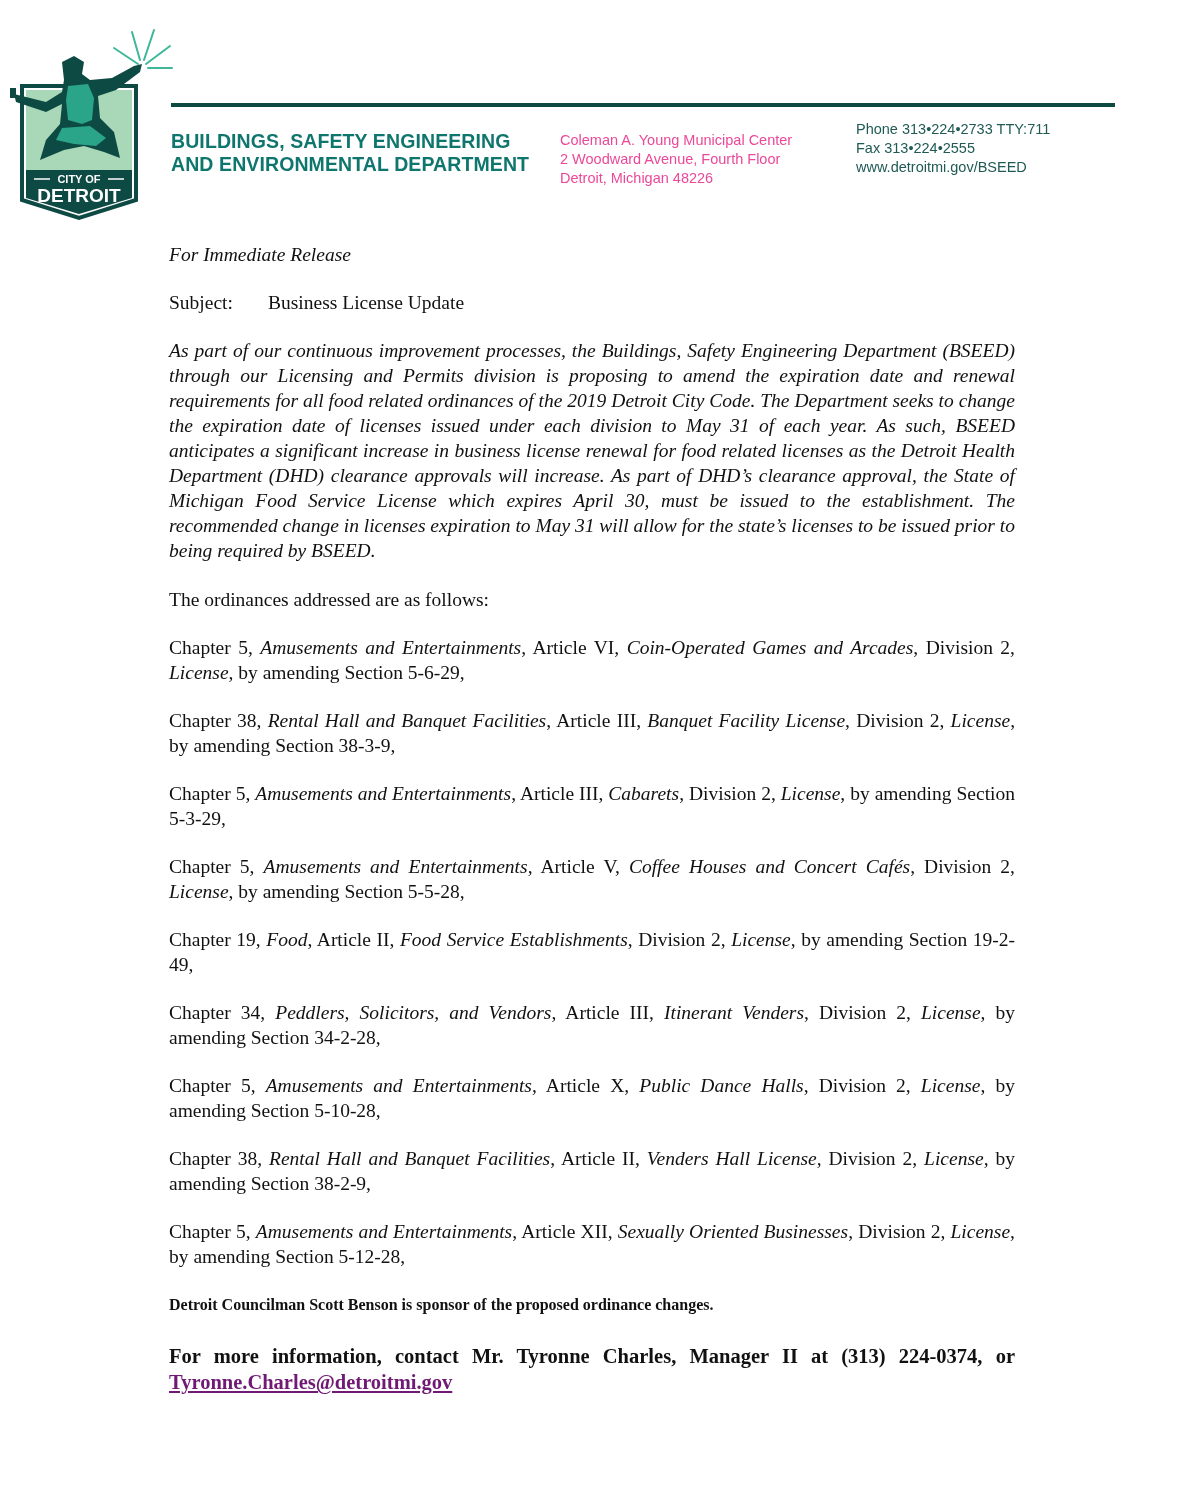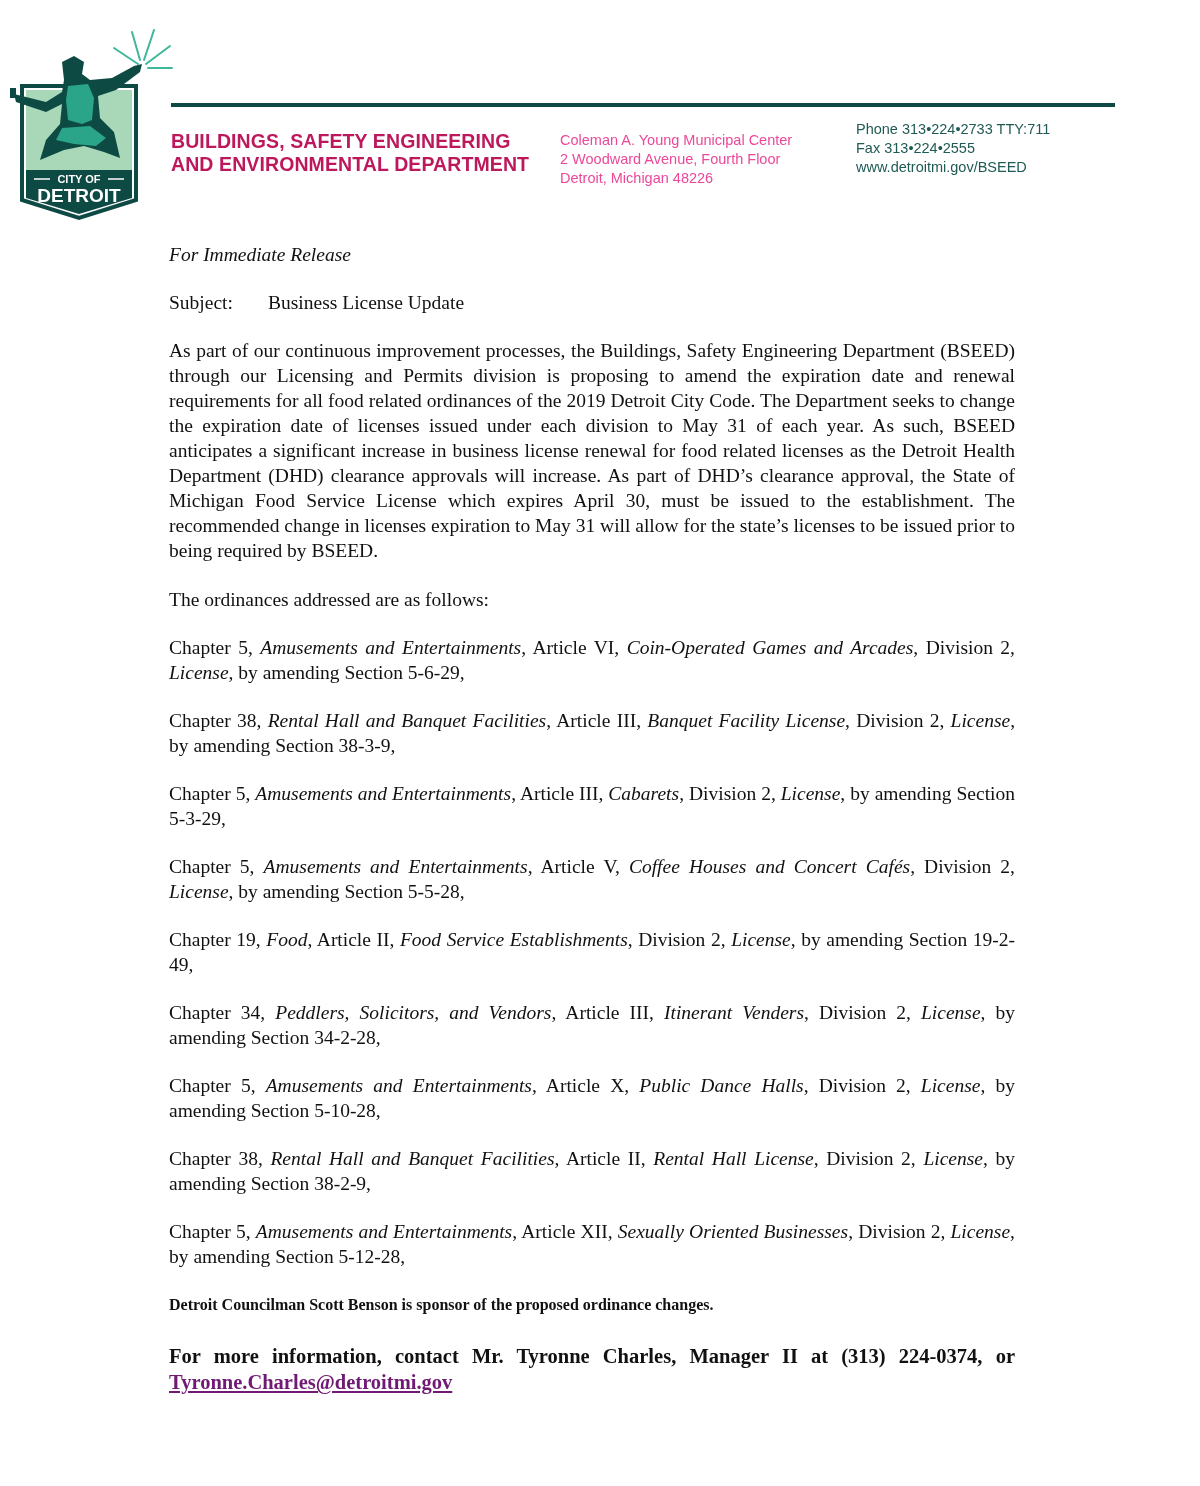--- a/index.html
+++ b/index.html
@@ -3,35 +3,35 @@
 <meta charset="utf-8">
 <style>
   html, body { margin: 0; padding: 0; background: #ffffff; }
   body { width: 1200px; height: 1486px; position: relative; overflow: hidden; }
 
   .logo { position: absolute; left: 4px; top: 28px; width: 172px; height: 194px; }
 
   .header-rule { position: absolute; left: 171px; top: 103px; width: 944px; height: 4px; background: #0e4a44; }
 
   .dept-name { position: absolute; left: 171px; top: 130px; font-family: "Liberation Sans", sans-serif;
-    font-weight: bold; font-size: 19.5px; line-height: 23px; color: #be185d; letter-spacing: 0.1px; }
+    font-weight: bold; font-size: 19.5px; line-height: 23px; color: #0f766e; letter-spacing: 0.1px; }
 
   .addr { position: absolute; left: 560px; top: 131px; font-family: "Liberation Sans", sans-serif;
     font-size: 14.5px; line-height: 19px; color: #ec4899; }
   .contact { position: absolute; left: 856px; top: 120px; font-family: "Liberation Sans", sans-serif;
     font-size: 14.5px; line-height: 19px; color: #1f5a54; }
 
   .doc { position: absolute; left: 157px; top: 230px; width: 870px;
     font-family: "Liberation Serif", serif; font-size: 19.5px; line-height: 25px; color: #111; }
   .doc p { margin: 12px; }
   .release { font-style: italic; margin-bottom: 23px !important; }
   .subject { font-weight: normal; margin-bottom: 23px !important; }
   .subject .lbl { display: inline-block; width: 99px; }
   .justify { text-align: justify; text-align-last: left; }
-  .intro { margin-bottom: 24px !important; }
+  .intro { margin-bottom: 24px !important; font-style: italic; }
   .lead { margin-bottom: 23px !important; }
   .ord { margin-bottom: 23px !important; text-align: justify; text-align-last: left; }
   .ord i { font-style: italic; }
   .sponsor { font-weight: bold; margin-top: 2px !important; margin-bottom: 26px !important; font-size: 16px; }
   .moreinfo { font-weight: bold; font-size: 20.5px; line-height: 26px; text-align: justify; text-align-last: left; }
   .email { color: #701a75; text-decoration: underline; }
 </style>
 </head>
 <body>
 
@@ -88,19 +88,19 @@
   <p class="lead">The ordinances addressed are as follows:</p>
 
   <div id="ordinance-list">
     <p class="ord"><span>Chapter 5, </span><i>Amusements and Entertainments</i><span>, Article VI, </span><i>Coin-Operated Games and Arcades</i><span>, Division 2, </span><i>License</i><span>, by amending Section 5-6-29,</span></p>
     <p class="ord"><span>Chapter 38, </span><i>Rental Hall and Banquet Facilities</i><span>, Article III, </span><i>Banquet Facility License</i><span>, Division 2, </span><i>License</i><span>, by amending Section 38-3-9,</span></p>
     <p class="ord"><span>Chapter 5, </span><i>Amusements and Entertainments</i><span>, Article III, </span><i>Cabarets</i><span>, Division 2, </span><i>License</i><span>, by amending Section 5-3-29,</span></p>
     <p class="ord"><span>Chapter 5, </span><i>Amusements and Entertainments</i><span>, Article V, </span><i>Coffee Houses and Concert Cafés</i><span>, Division 2, </span><i>License</i><span>, by amending Section 5-5-28,</span></p>
     <p class="ord"><span>Chapter 19, </span><i>Food</i><span>, Article II, </span><i>Food Service Establishments</i><span>, Division 2, </span><i>License</i><span>, by amending Section 19-2-49,</span></p>
     <p class="ord"><span>Chapter 34, </span><i>Peddlers, Solicitors, and Vendors</i><span>, Article III, </span><i>Itinerant Venders</i><span>, Division 2, </span><i>License</i><span>, by amending Section 34-2-28,</span></p>
     <p class="ord"><span>Chapter 5, </span><i>Amusements and Entertainments</i><span>, Article X, </span><i>Public Dance Halls</i><span>, Division 2, </span><i>License</i><span>, by amending Section 5-10-28,</span></p>
-    <p class="ord"><span>Chapter 38, </span><i>Rental Hall and Banquet Facilities</i><span>, Article II, </span><i>Rental Hall License</i><span>, Division 2, </span><i>License</i><span>, by amending Section 38-2-9,</span></p>
+    <p class="ord"><span>Chapter 38, </span><i>Rental Hall and Banquet Facilities</i><span>, Article II, </span><i>Venders Hall License</i><span>, Division 2, </span><i>License</i><span>, by amending Section 38-2-9,</span></p>
     <p class="ord"><span>Chapter 5, </span><i>Amusements and Entertainments</i><span>, Article XII, </span><i>Sexually Oriented Businesses</i><span>, Division 2, </span><i>License</i><span>, by amending Section 5-12-28,</span></p>
   </div>
 
   <p class="sponsor">Detroit Councilman Scott Benson is sponsor of the proposed ordinance changes.</p>
   <p class="moreinfo"><span>For more information, contact Mr. Tyronne Charles, Manager II at (313) 224-0374, or </span><a class="email">Tyronne.Charles@detroitmi.gov</a></p>
 </div>
 
 </body></html>

